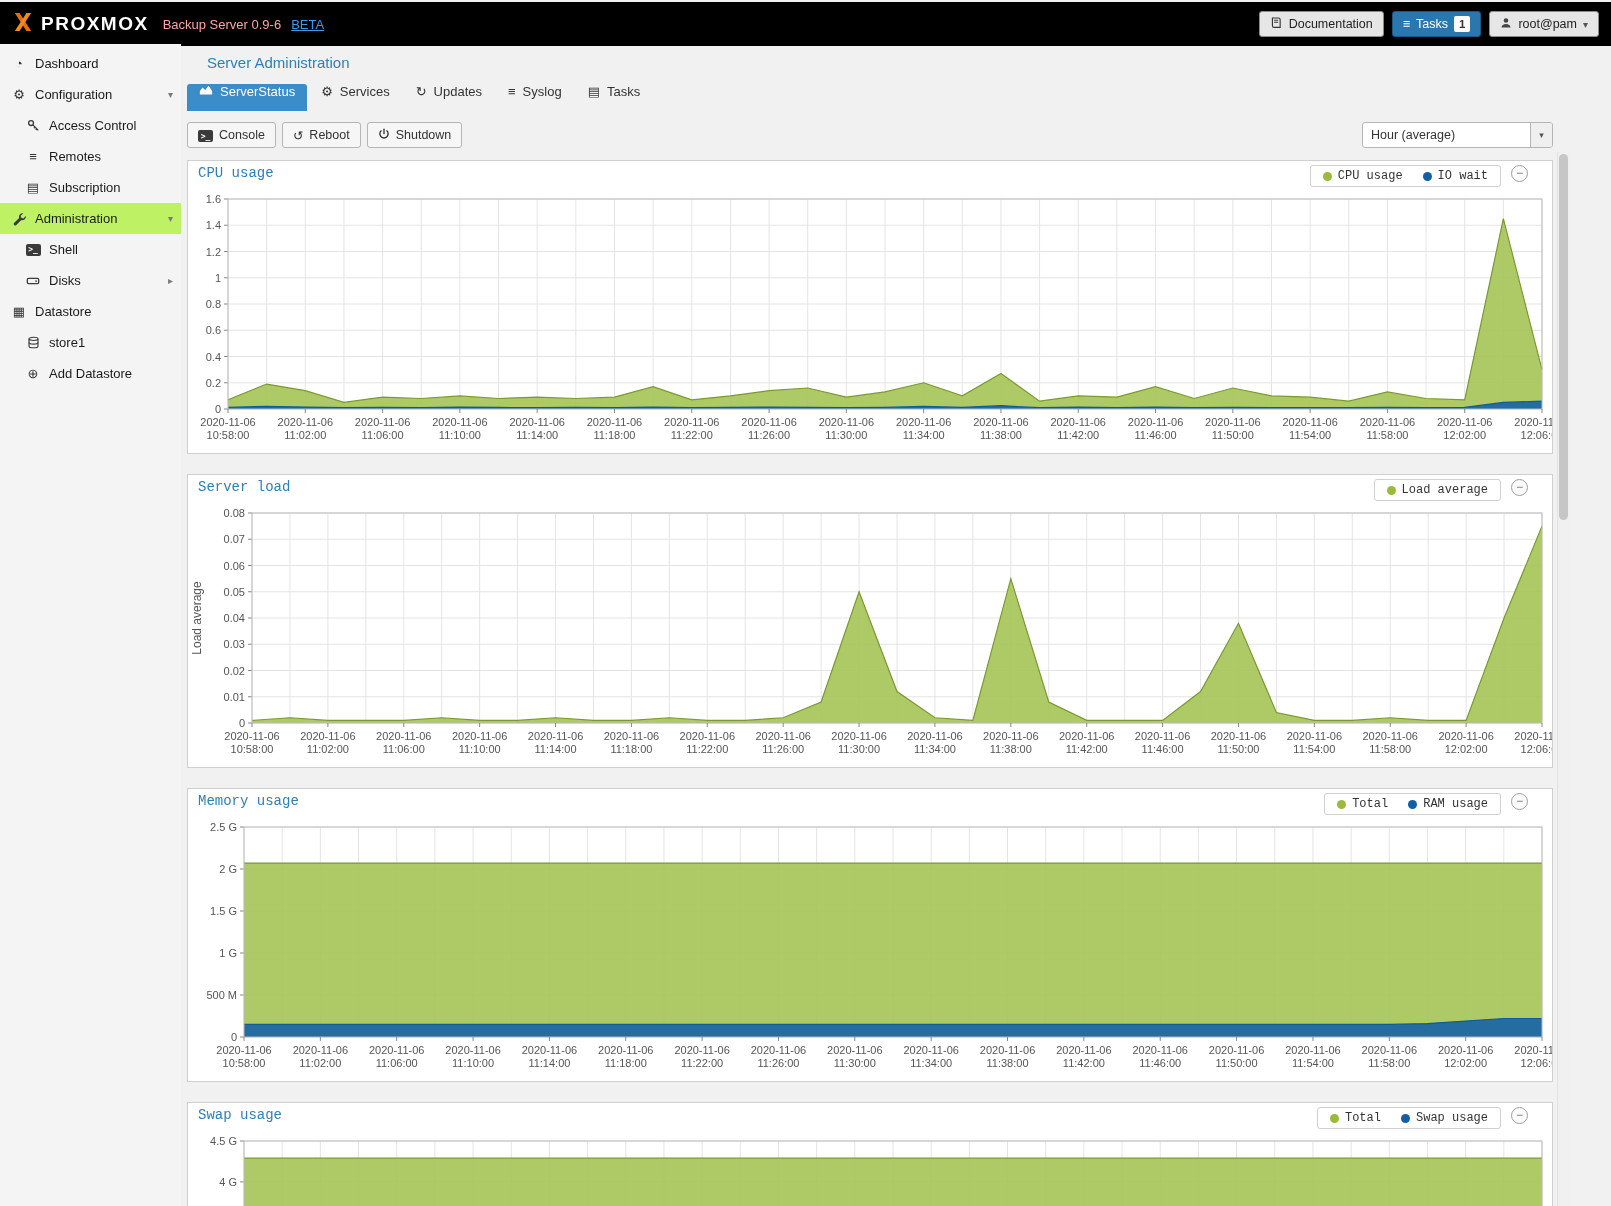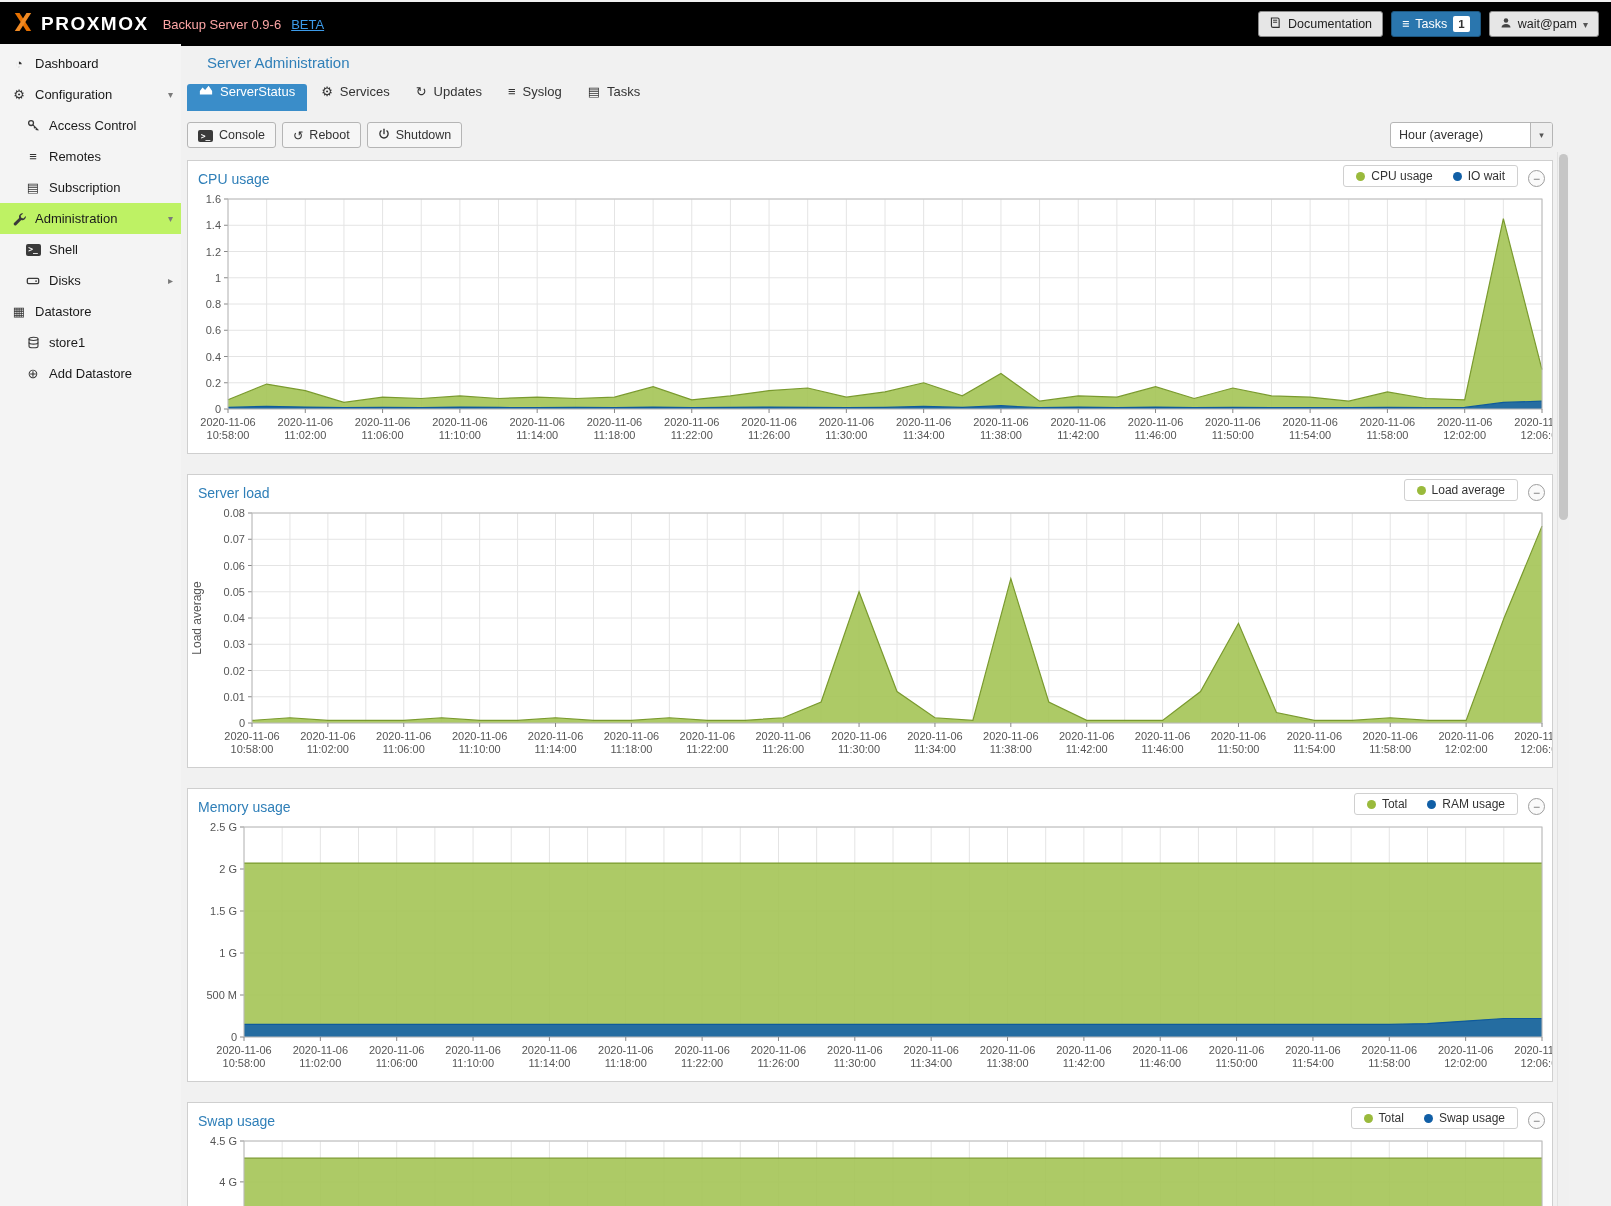--- a/index.html
+++ b/index.html
@@ -42,30 +42,30 @@
   .page-title { color: #2f7fb8; font-size: 15px; margin: 2px 0 13px 20px; }
   .tabbar { display: flex; gap: 2px; margin-bottom: 11px; }
   .tab { height: 27px; display: inline-flex; gap: 7px; padding: 0 12px;
     font-size: 13px; color: #333; border-radius: 3px 3px 0 0; cursor: pointer; background: transparent; }
   .tab.selected { background: #3a8dc9; color: #fff; }
   .tab .tic { font-size: 13px; }
   .toolbar { display: flex; gap: 6px; align-items: center; width: 1366px; margin-bottom: 12px; }
   .tbtn { height: 26px; display: inline-flex; align-items: center; gap: 6px; padding: 0 10px;
     background: #f6f6f6; border: 1px solid #b5b5b5; border-radius: 3px;
     font-size: 12.5px; color: #333; font-family: inherit; cursor: pointer; }
-  .combo { margin-left: auto; width: 163px; height: 26px; background: #fff;
+  .combo { margin-left: auto; width: 191px; height: 26px; background: #fff;
     border: 1px solid #b5b5b5; border-radius: 3px; display: flex; align-items: center;
     font-size: 12.5px; color: #333; cursor: pointer; overflow: hidden; }
   .combo .val { flex: 1; padding: 0 8px; }
   .combo .trig { width: 22px; align-self: stretch; border-left: 1px solid #b5b5b5;
     background: #efefef; display: flex; align-items: center; justify-content: center;
     color: #555; font-size: 9px; }
   
   .panel { width: 1366px; background: #fff; border: 1px solid #cfcfcf; margin-bottom: 20px; }
-  .panel-header { display: flex; align-items: flex-end; padding: 4px 7px 4px 10px; height: 30px; }
+  .panel-header { display: flex; align-items: flex-start; padding: 4px 24px 4px 10px; height: 30px; font-family: Liberation Mono, monospace; }
   .panel-title { color: #2f7fb8; font-size: 14px; flex: 1; }
   .legend { display: flex; gap: 20px; align-items: center; border: 1px solid #d0d0d0;
     border-radius: 3px; padding: 3px 12px; background: #fff; font-size: 12px; color: #333; }
   .legend-item { display: inline-flex; align-items: center; gap: 6px; cursor: pointer; }
   .dot { width: 9px; height: 9px; border-radius: 50%; display: inline-block; }
   .collapse { width: 17px; height: 17px; border: 1px solid #9e9e9e; border-radius: 50%;
     display: flex; align-items: center; justify-content: center; color: #777;
     font-size: 12px; margin-left: 10px; cursor: pointer; line-height: 1; background: #fafafa; }
   svg.chart { display: block; }
   svg .tick { font-family: "Liberation Sans", sans-serif; font-size: 11px; fill: #555; }
@@ -105,21 +105,21 @@
       <span>Tasks</span>
       <span class="badge">1</span>
     </button>
     <button class="hbtn">
       <span>
         <svg width="12" height="12" viewBox="0 0 16 16">
             <circle cx="8" cy="4.8" r="3" fill="#444"></circle>
             <path d="M2 14c0-3 2.7-4.6 6-4.6s6 1.6 6 4.6z" fill="#444"></path>
           </svg>
       </span>
-      <span>wait@pam</span>
+      <span>root@pam</span>
       <span class="chev">▾</span>
     </button>
   </div>
 </div>
 
 <div class="sidebar">
   <div class="nav-item lvl0">
     <span class="nic">◔</span>
     <span>Dashboard</span>
   </div>

